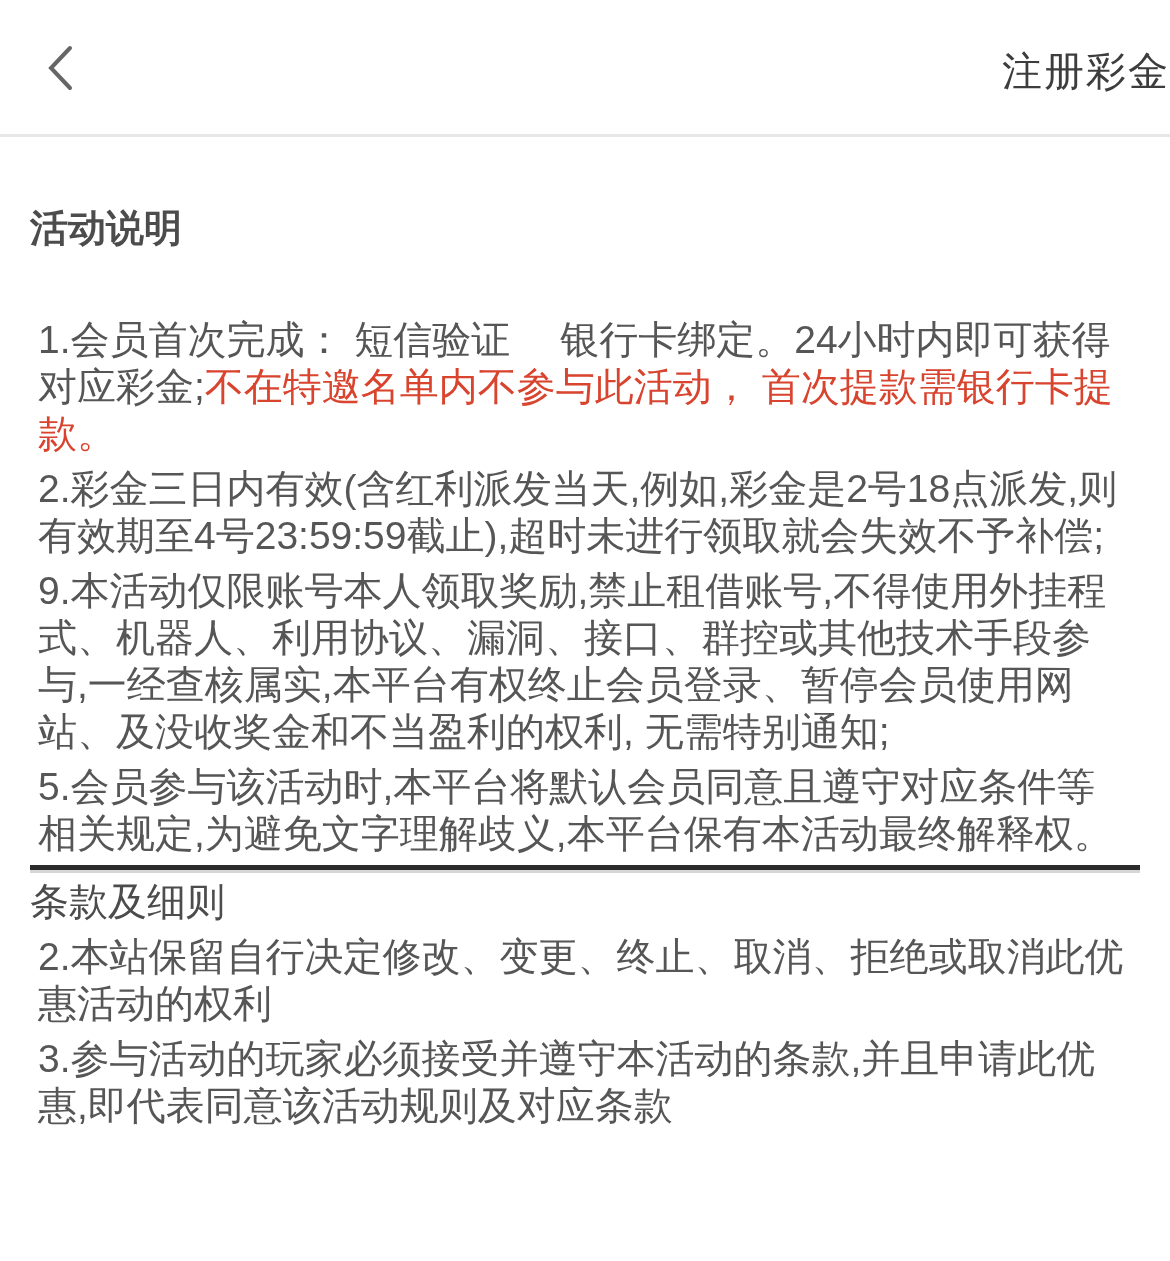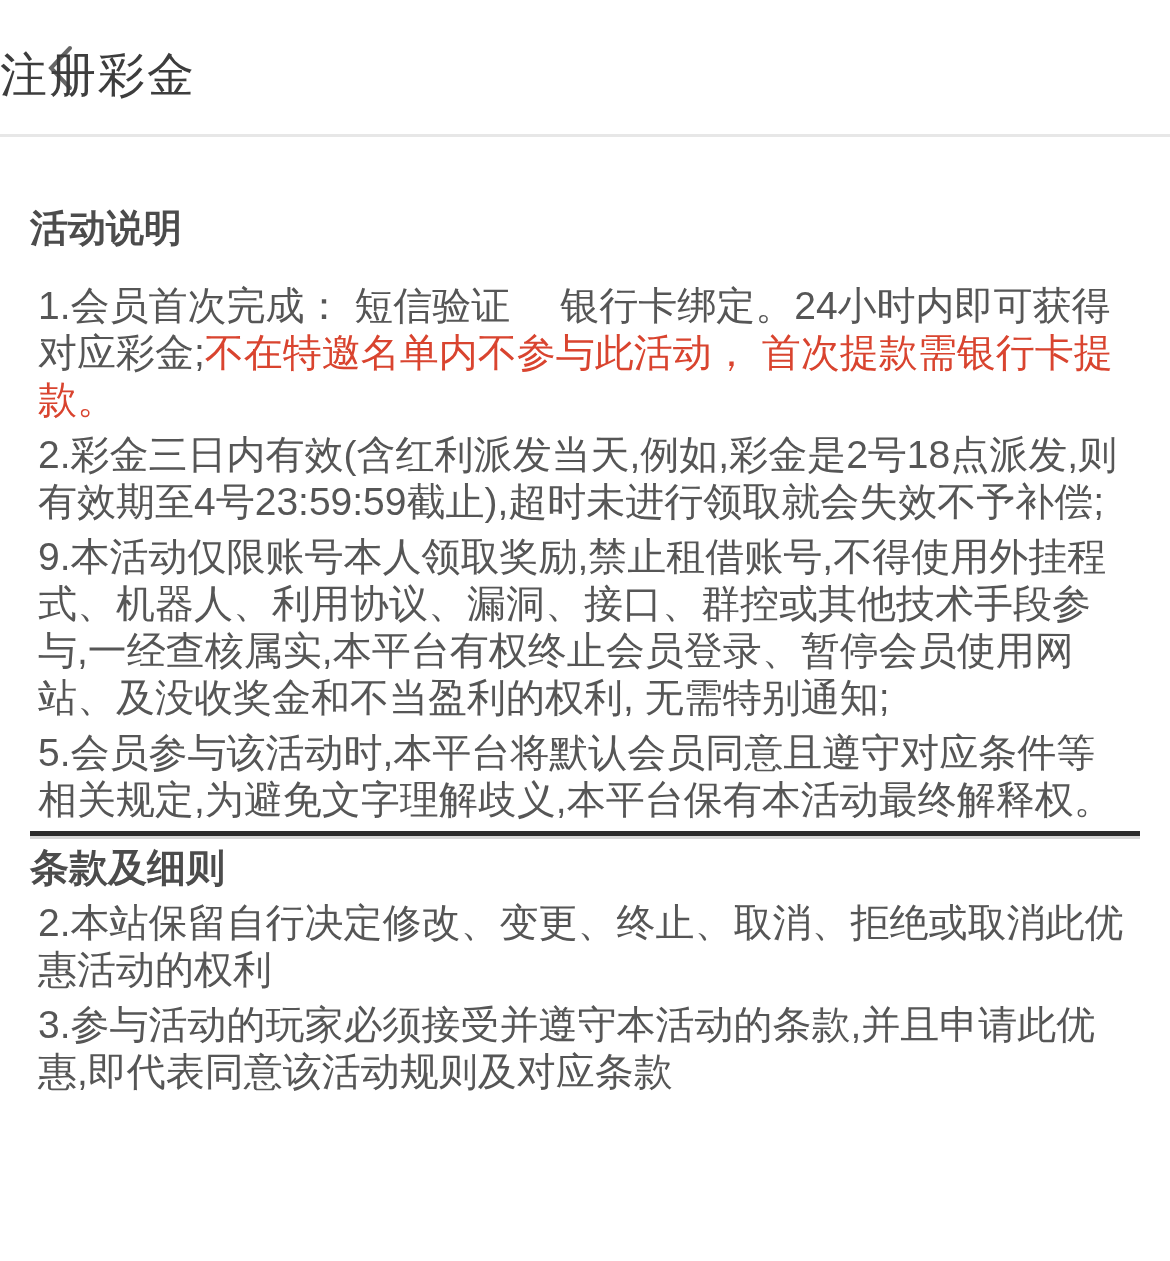--- a/index.html
+++ b/index.html
@@ -32,56 +32,56 @@
     display: flex;
     align-items: center;
     justify-content: center;
   }
   .back-btn svg { display: block; }
   .page-title {
     position: absolute;
     left: 0;
     right: 0;
     top: 44px;
-    text-align: left;
-    font-size: 47px;
+    text-align: right;
+    font-size: 40px;
     font-weight: 500;
     letter-spacing: 2px;
     color: #3d3d3d;
   }
   
   .content {
     padding: 66px 30px 0 30px;
     color: #565656;
   }
   .section-heading {
     font-size: 38px;
     font-weight: 700;
     color: #4c4c4c;
-    margin-bottom: 28px;
+    margin-bottom: 62px;
   }
   .text-block p {
     font-size: 39px;
     line-height: 47px;
     color: #565656;
     margin: 8px;
     word-break: break-all;
   }
   .red-text { color: #d9442f; }
   .section-rule {
     height: 0;
     border: none;
     border-top: 5px solid #2b2b2b;
     border-bottom: 3px solid #d6d6d6;
     margin: 4px 0 5px 0;
   }
   .terms-heading {
     font-size: 39px;
     line-height: 47px;
-    font-weight: 700;
+    font-weight: 400;
     color: #4c4c4c;
   }
 </style>
 </head>
 <body>
 
 <div class="page">
 
   <header class="header">
     <button class="back-btn" aria-label="back">

